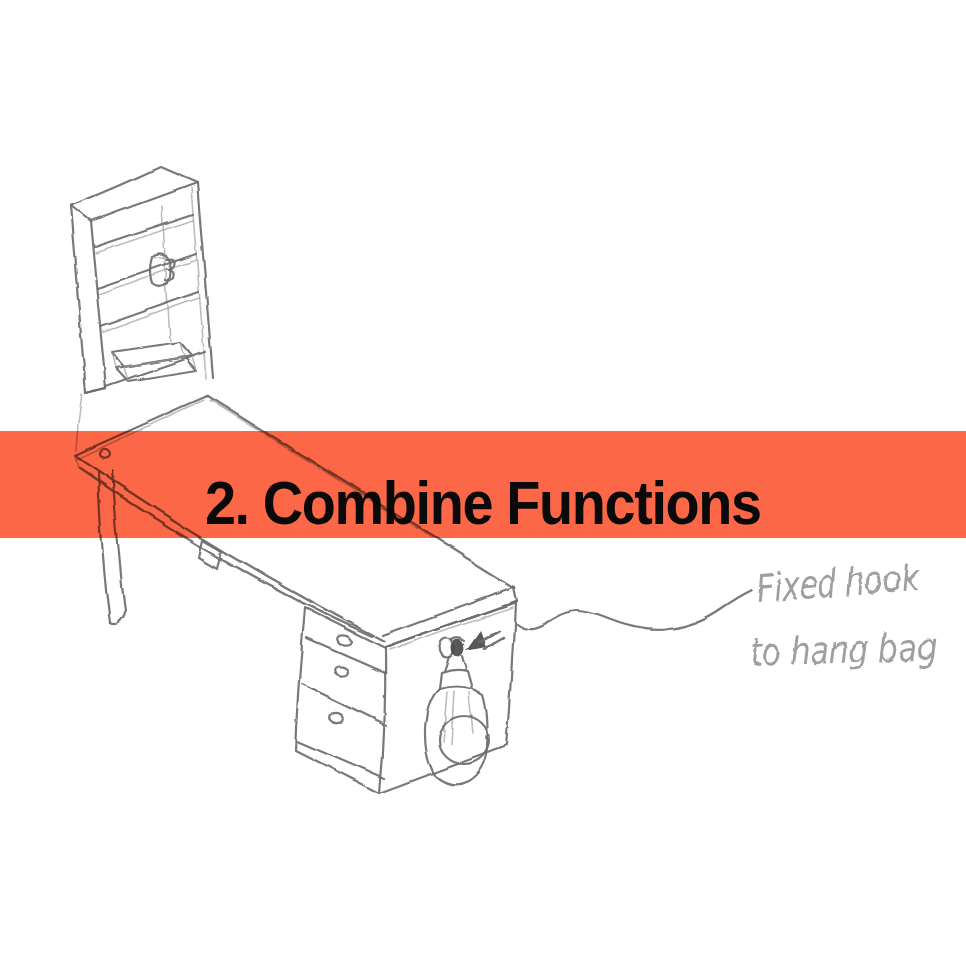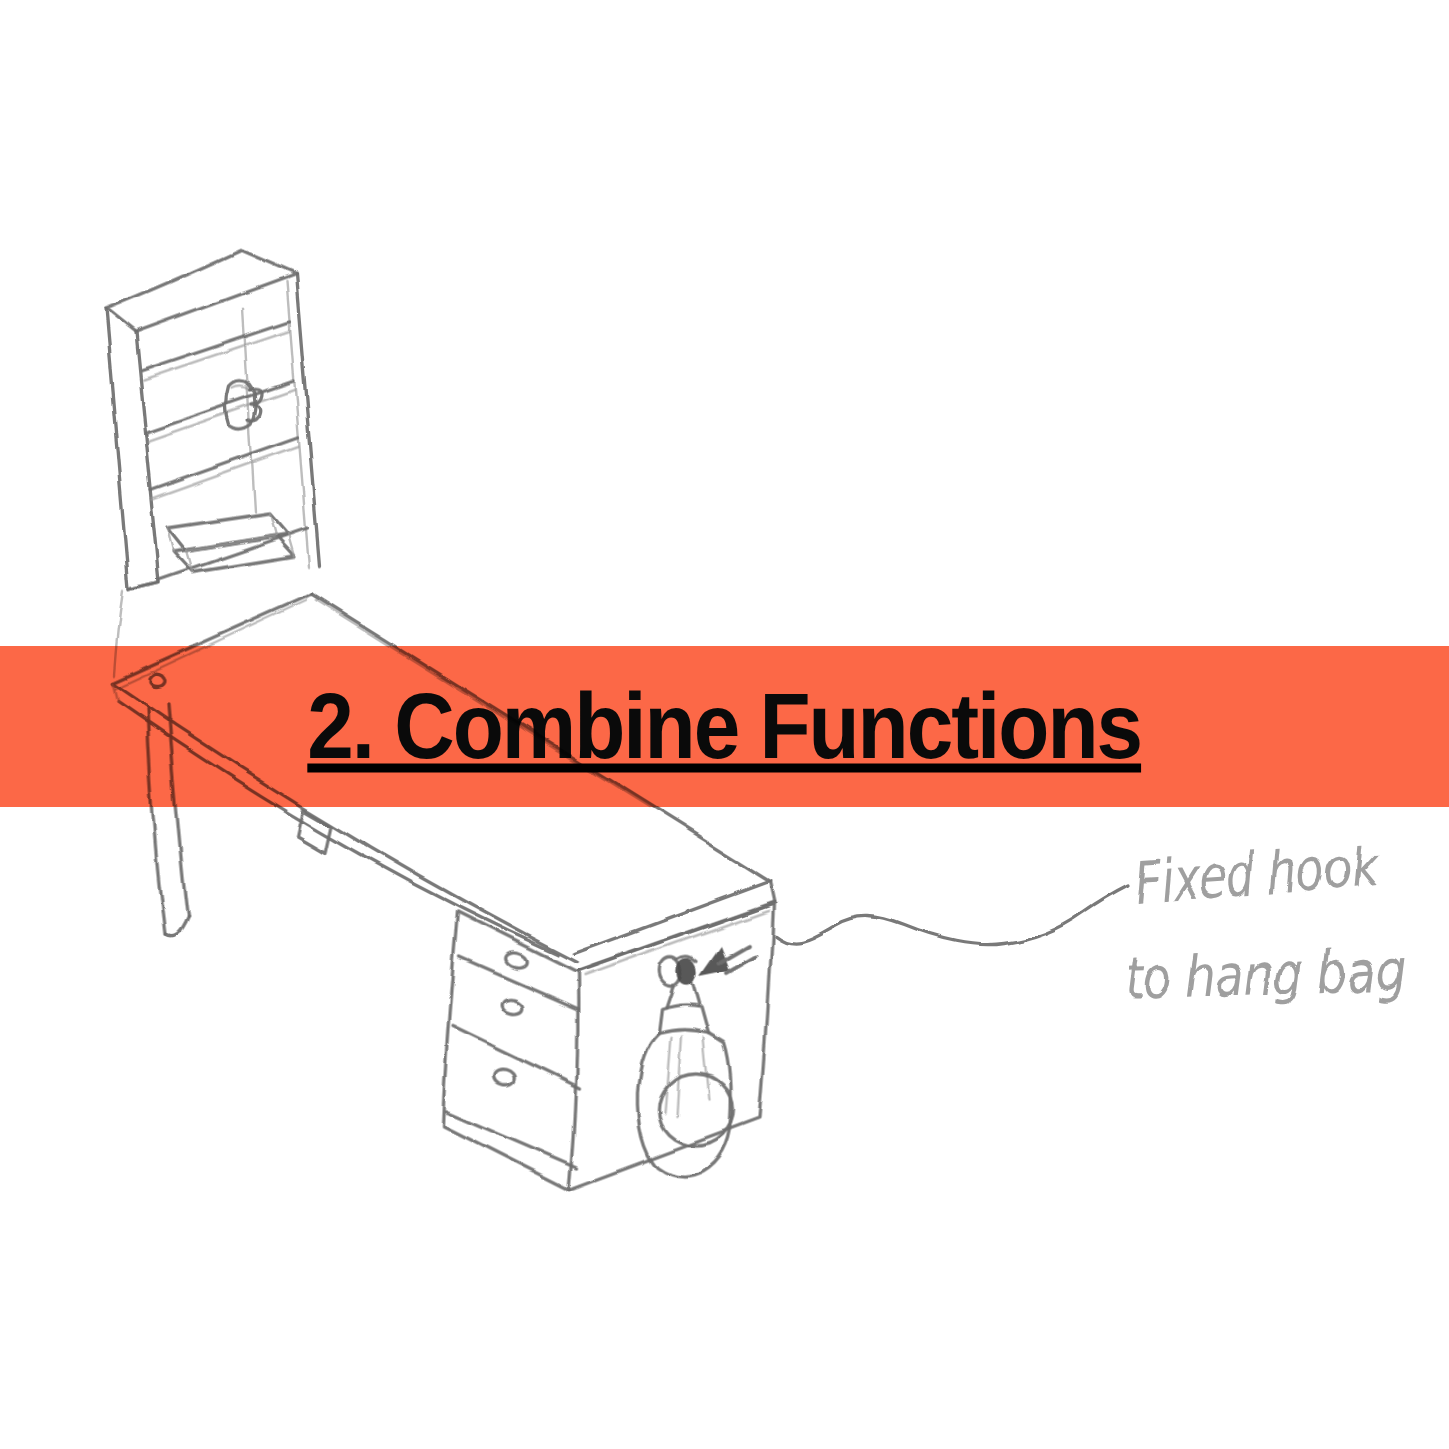--- a/index.html
+++ b/index.html
@@ -25,23 +25,22 @@
     font-family:"DejaVu Sans",sans-serif;
     font-style:italic;
     font-size:38px;
     letter-spacing:-0.5px;
     opacity:.95;
   }
   .banner{
     position:absolute;left:0;top:431px;width:966px;height:107px;
     background:var(--orange);
     mix-blend-mode:multiply;
-    display:flex;align-items:center;justify-content:center;
+    display:flex;align-items:flex-end;justify-content:center;
     z-index:5;
-    text-decoration:underline;
   }
   .banner h1{
     margin:0;white-space:nowrap;
     font-family:"Liberation Sans",sans-serif;
     font-weight:800;
     font-size:62px;
     letter-spacing:-1.5px;
     color:var(--banner-text);
     transform:scaleX(.9);
   }

